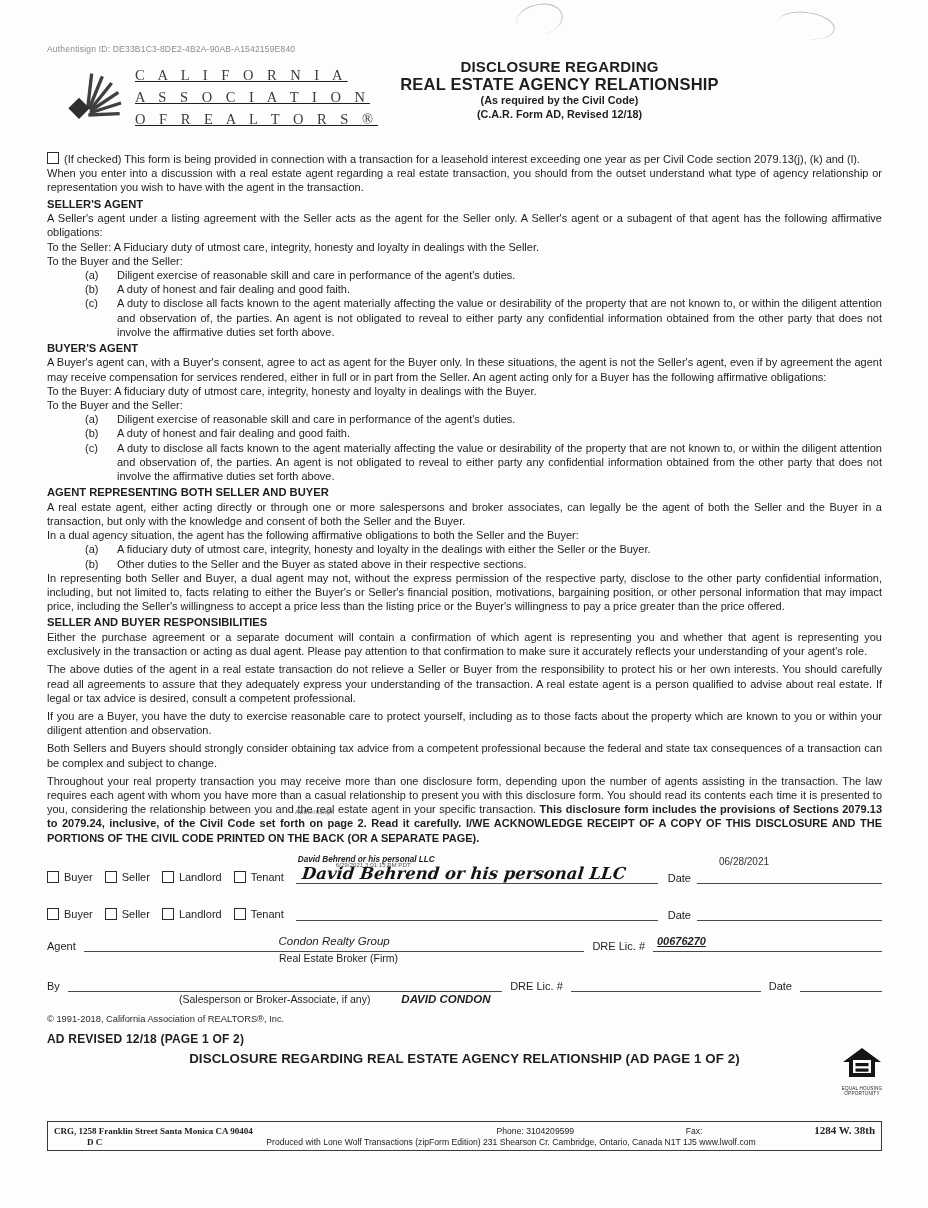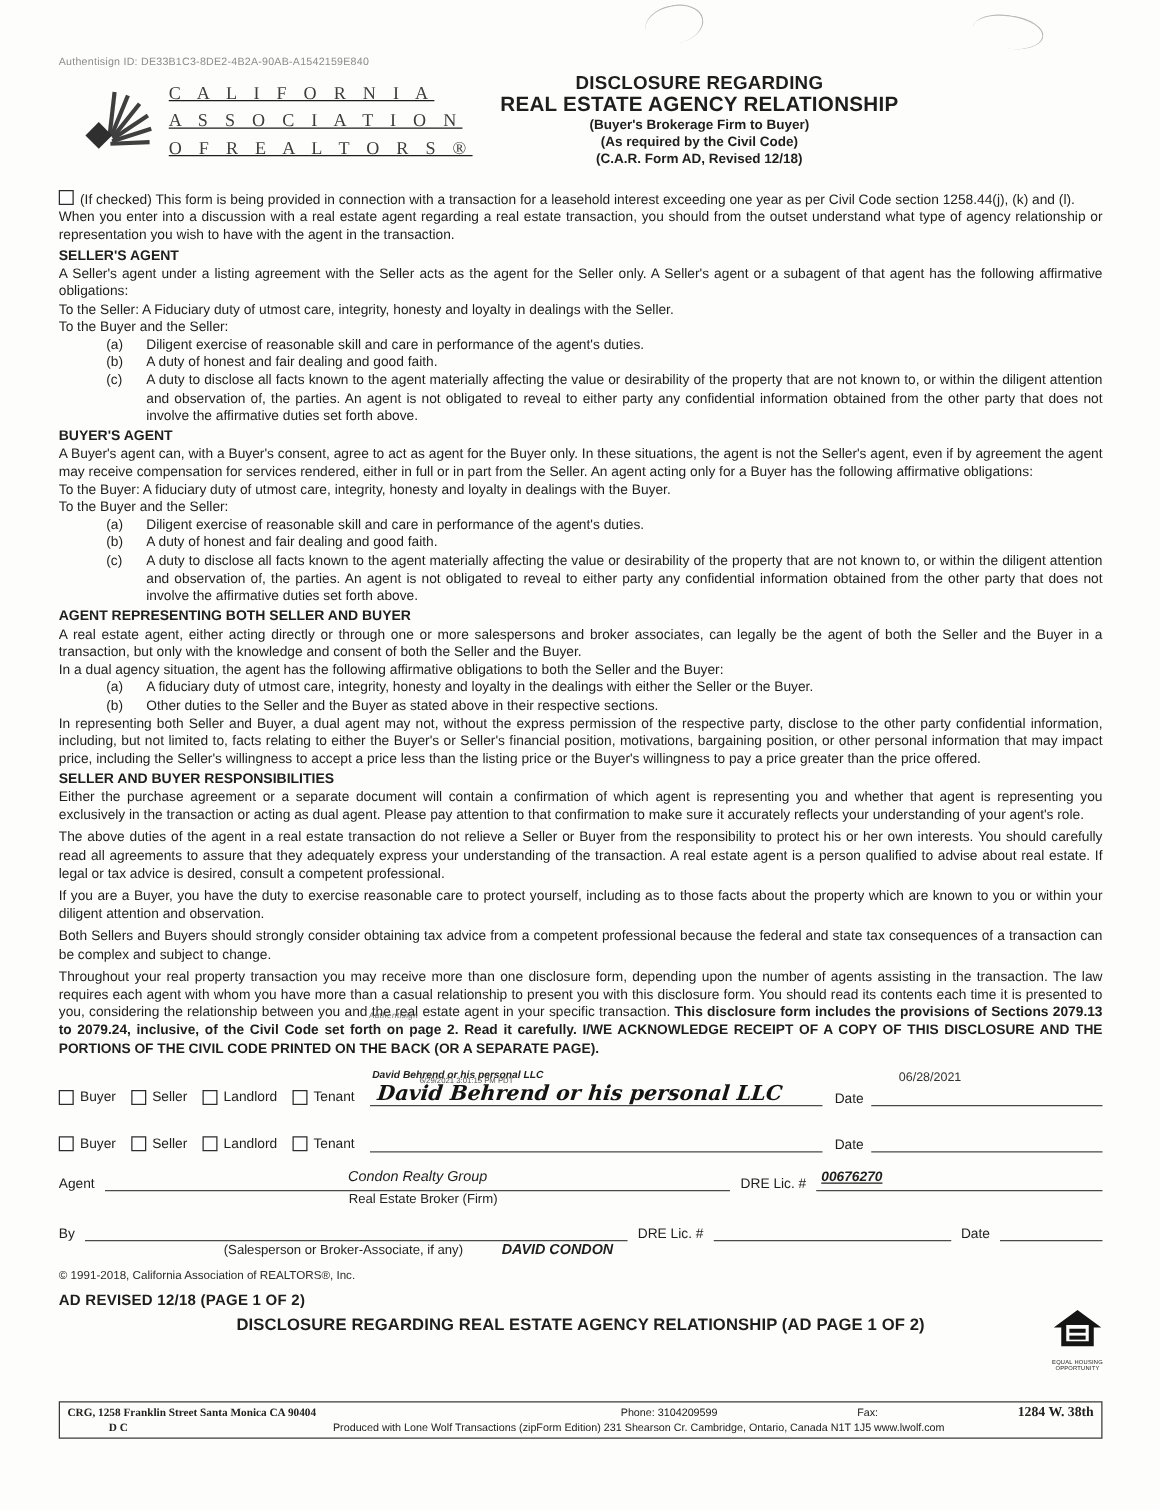--- a/index.html
+++ b/index.html
@@ -108,28 +108,27 @@
         </svg>
         <div class="logo-text">
           <div>C A L I F O R N I A</div>
           <div>A S S O C I A T I O N</div>
           <div>O F  R E A L T O R S ®</div>
         </div>
       </div>
       <div class="titles">
         <div class="t1">DISCLOSURE REGARDING</div>
         <div class="t2">REAL ESTATE AGENCY RELATIONSHIP</div>
-        <div class="sub">(Buyer's Brokerage Firm to Buyer)</div>
         <div class="sub">(As required by the Civil Code)</div>
         <div class="sub">(C.A.R. Form AD, Revised 12/18)</div>
       </div>
     </div>
 
     <div class="p">
-      <span class="cb"></span><span>(If checked) This form is being provided in connection with a transaction for a leasehold interest exceeding one year as per Civil Code section 1258.44(j), (k) and (l).</span>
+      <span class="cb"></span><span>(If checked) This form is being provided in connection with a transaction for a leasehold interest exceeding one year as per Civil Code section 2079.13(j), (k) and (l).</span>
     </div>
     <div class="p">When you enter into a discussion with a real estate agent regarding a real estate transaction, you should from the outset understand what type of agency relationship or representation you wish to have with the agent in the transaction.</div>
 
     <div class="hd">SELLER'S AGENT</div>
     <div class="p">A Seller's agent under a listing agreement with the Seller acts as the agent for the Seller only. A Seller's agent or a subagent of that agent has the following affirmative obligations:</div>
     <div class="p nj">To the Seller: A Fiduciary duty of utmost care, integrity, honesty and loyalty in dealings with the Seller.</div>
     <div class="p nj">To the Buyer and the Seller:</div>
     <div class="li">
       <span class="li-label">(a)</span>
       <span class="li-text">Diligent exercise of reasonable skill and care in performance of the agent's duties.</span>

